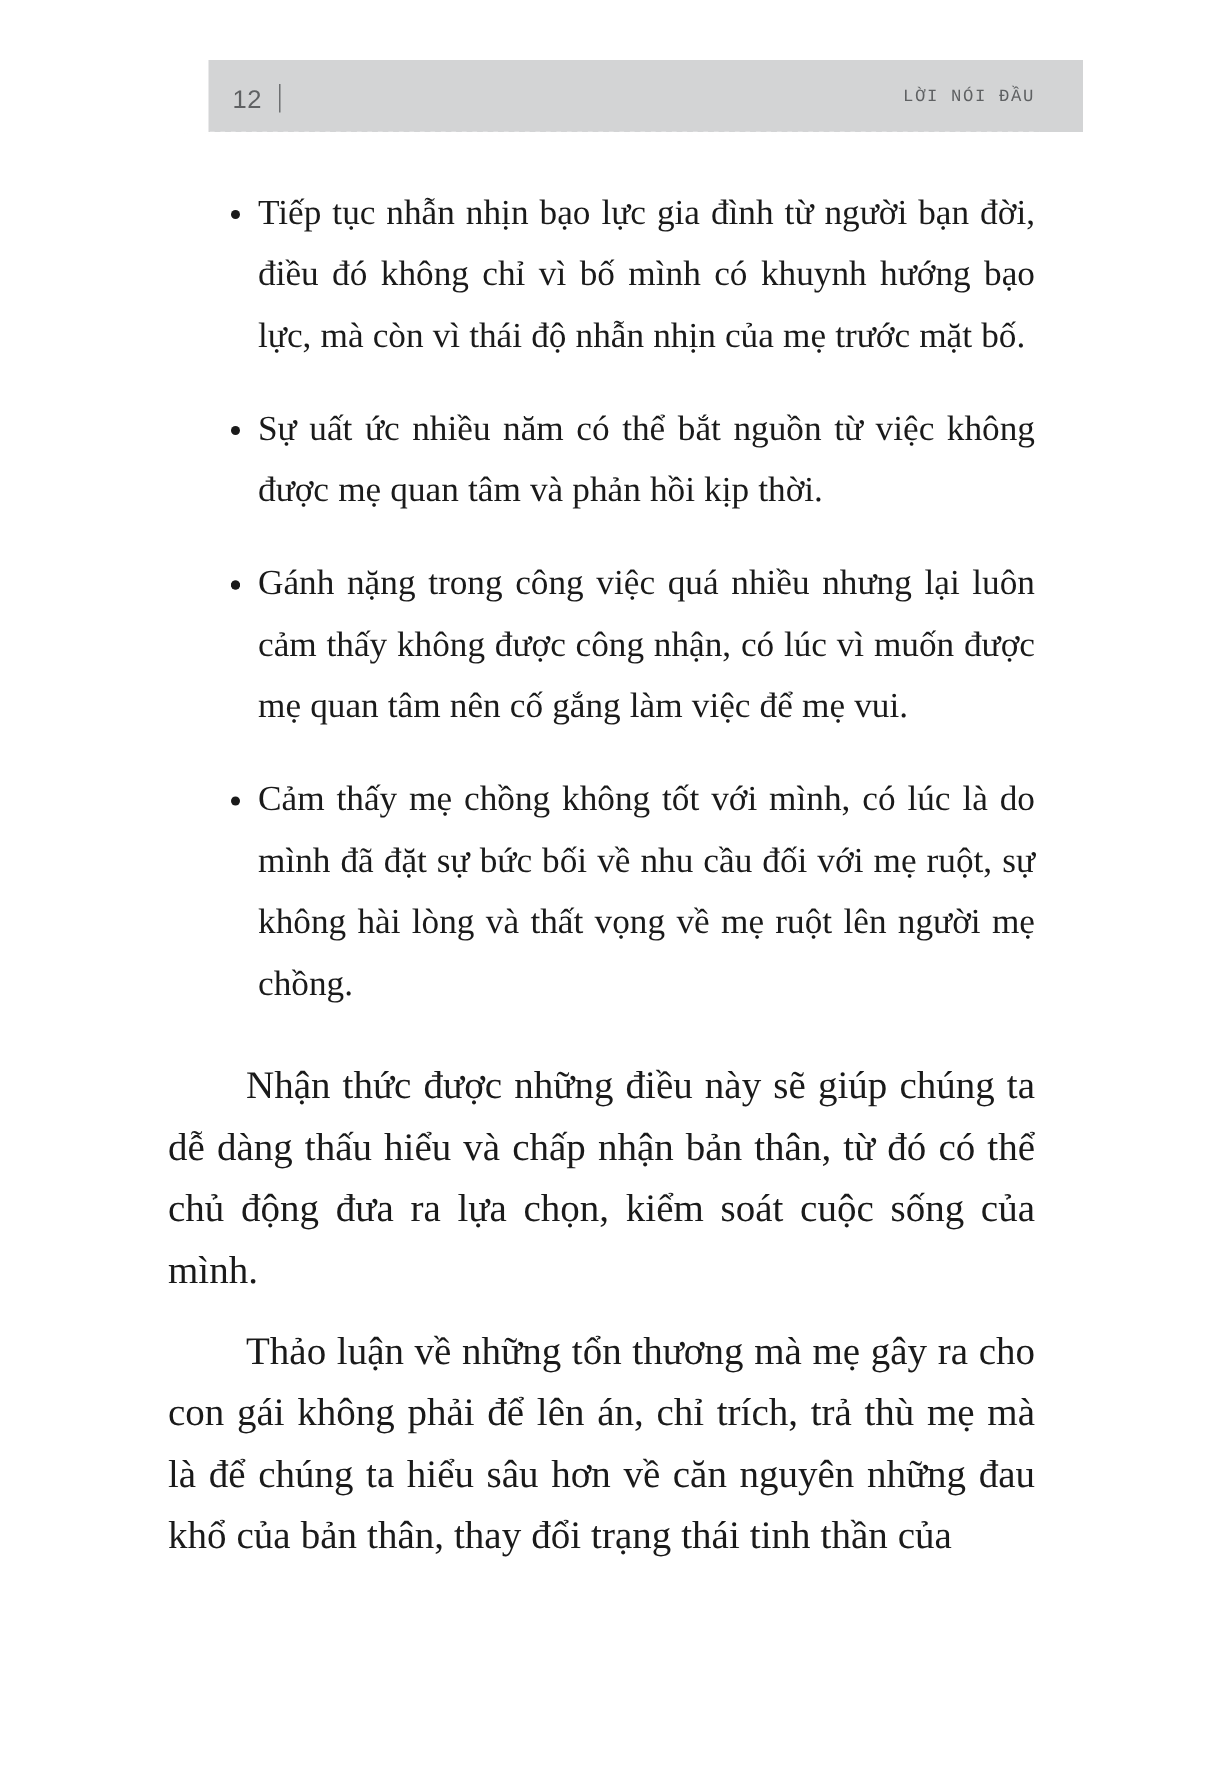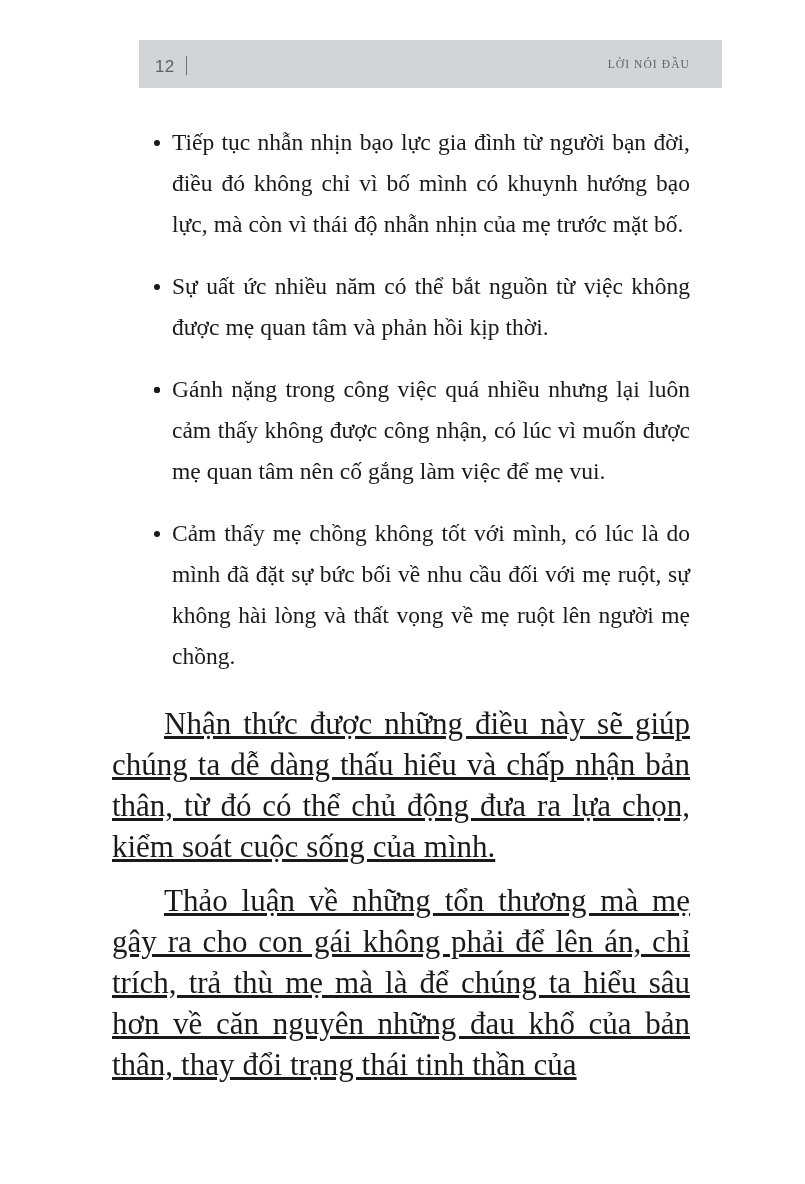--- a/index.html
+++ b/index.html
@@ -63,21 +63,21 @@
   .folio-rule {
     display: inline-block;
     width: 1px;
     height: 19px;
     background: #6d6f71;
     position: relative;
     top: 3px;
   }
 
   .running-title {
-    font-family: Liberation Serif, serif;
+    font-family: Liberation Mono, monospace;
     font-size: 11.5px;
     letter-spacing: 1.1px;
     color: #5f6163;
     white-space: nowrap;
   }
 
   
   .content {
     position: absolute;
     left: 112px;
@@ -111,24 +111,23 @@
     height: 6px;
     border-radius: 50%;
     background: #1a1a1a;
   }
 
   p.body-paragraph {
     margin: 0;
     text-indent: 52px;
     text-align: justify;
     text-align-last: left;
-    font-size: 31px;
+    font-size: 26px;
     line-height: 41px;
     word-spacing: 0.2px;
-    text-decoration: underline;
   }
   .paragraphs {
     margin-top: 26px;
   }
   .paragraphs p.body-paragraph + p.body-paragraph {
     margin-top: 13px;
   }
 </style>
 </head>
 <body>

